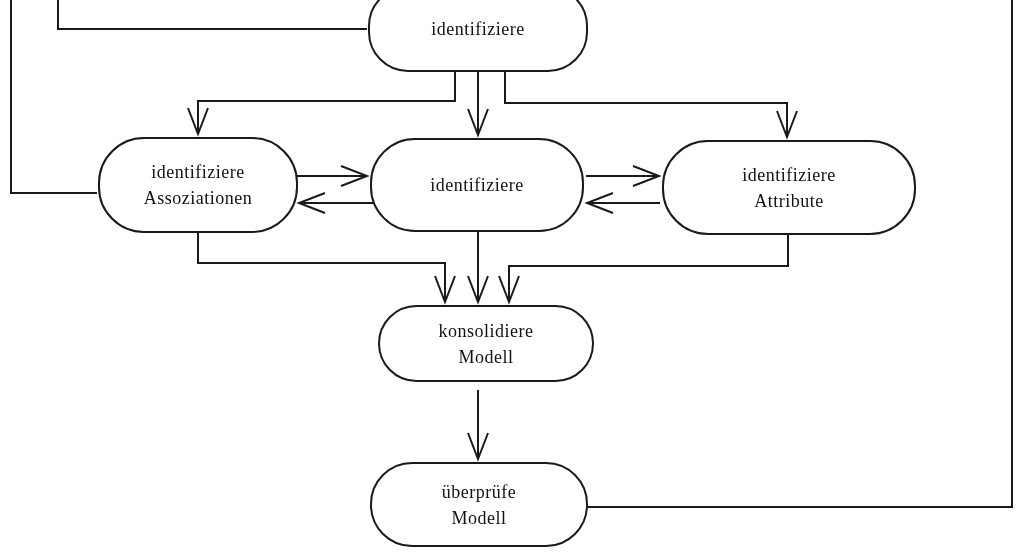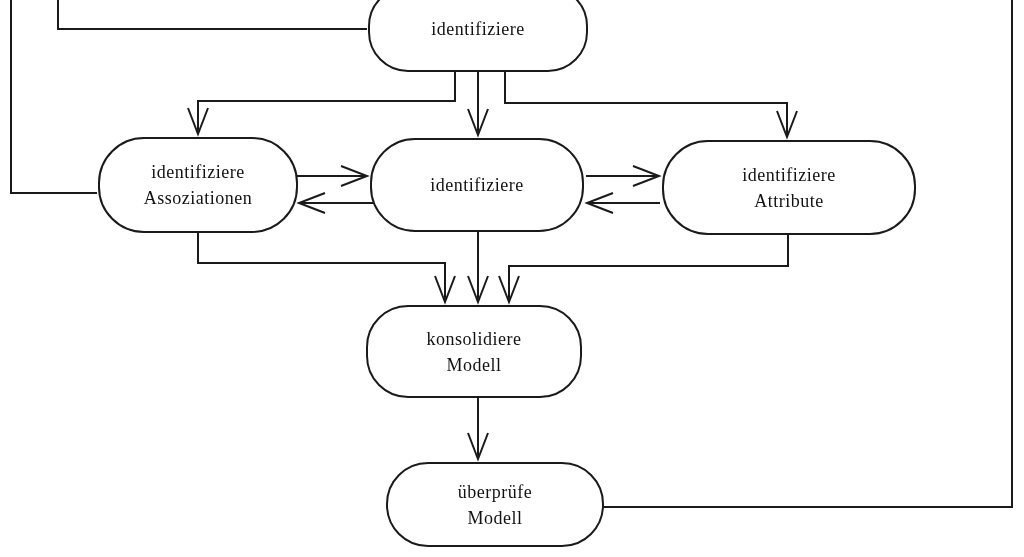--- a/index.html
+++ b/index.html
@@ -28,22 +28,22 @@
     text-align:center;
     font-size:18px;line-height:26px;
     letter-spacing:0.5px;
     color:var(--text);
     white-space:nowrap;
   }
   .node-interaktionen{left:368px;top:-14px;width:220px;height:86px;border-radius:40px;}
   .node-assoziationen{left:98px;top:137px;width:200px;height:96px;border-radius:46px;}
   .node-attribute{left:370px;top:138px;width:214px;height:94px;border-radius:45px;}
   .node-verhalten{left:662px;top:140px;width:254px;height:95px;border-radius:46px;}
-  .node-konsolidiere{left:366px;top:305px;width:216px;height:93px;border-radius:42px;text-align:center;}
-  .node-ueberpruefe{left:386px;top:462px;width:218px;height:85px;border-radius:42px;}
+  .node-konsolidiere{left:378px;top:305px;width:216px;height:77px;border-radius:42px;text-align:center;}
+  .node-ueberpruefe{left:370px;top:462px;width:218px;height:85px;border-radius:42px;}
 </style>
 </head>
 <body>
 
 <div class="canvas">
 
   <svg class="edges" viewBox="0 0 1024 557" xmlns="http://www.w3.org/2000/svg" aria-hidden="true">
     <defs>
       <marker id="arrow" markerUnits="userSpaceOnUse" markerWidth="36" markerHeight="28" refX="30" refY="13" orient="auto">
         <path class="arrowhead-path" d="M4,3 L30,13 L4,23"></path>

